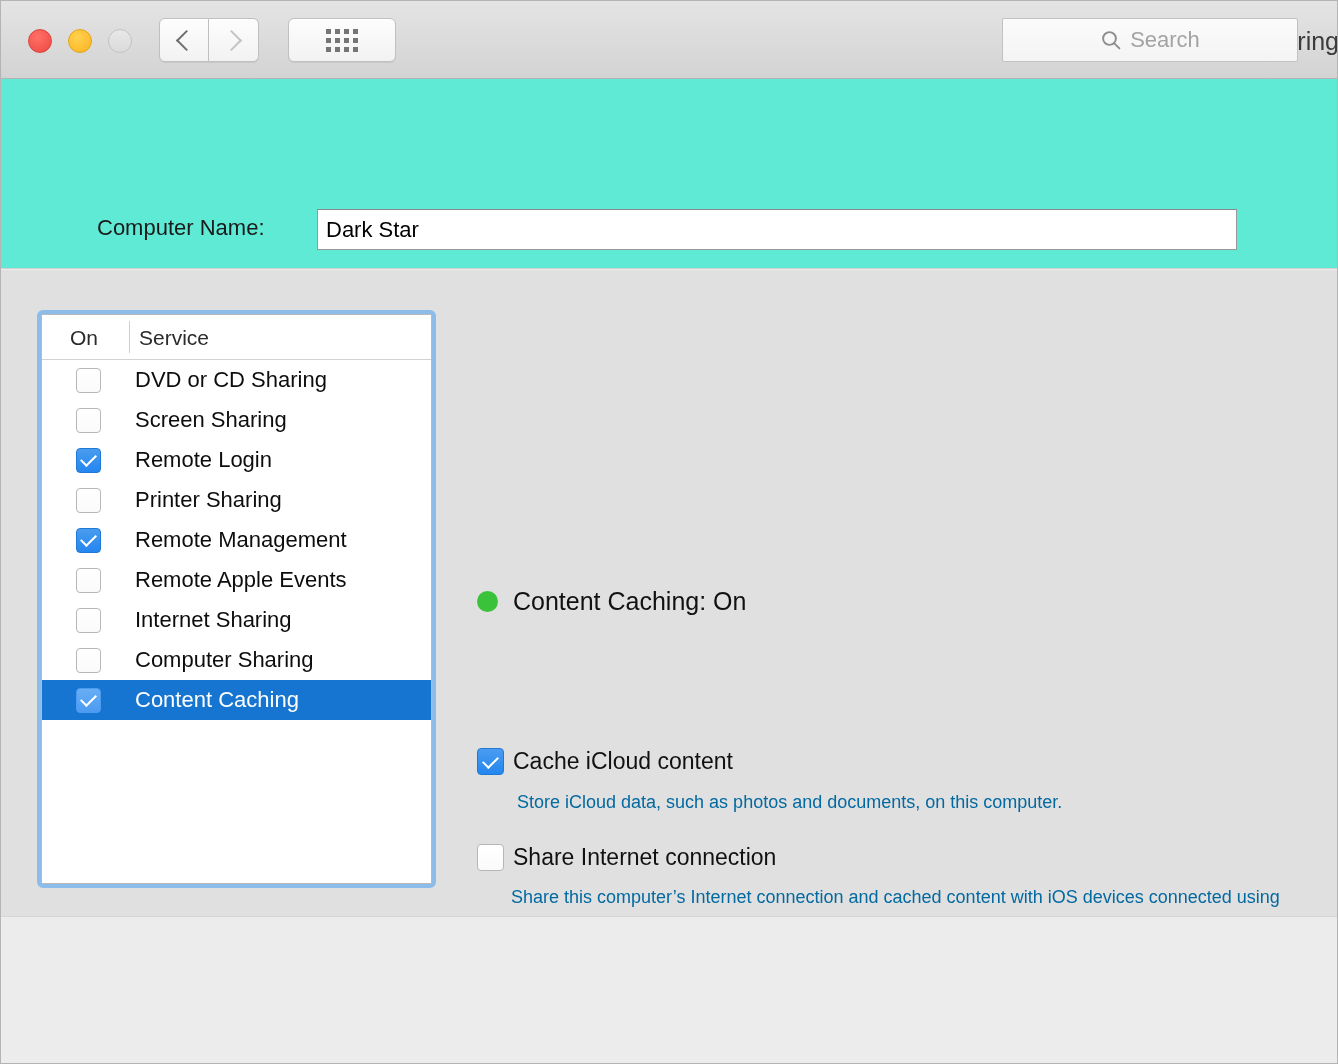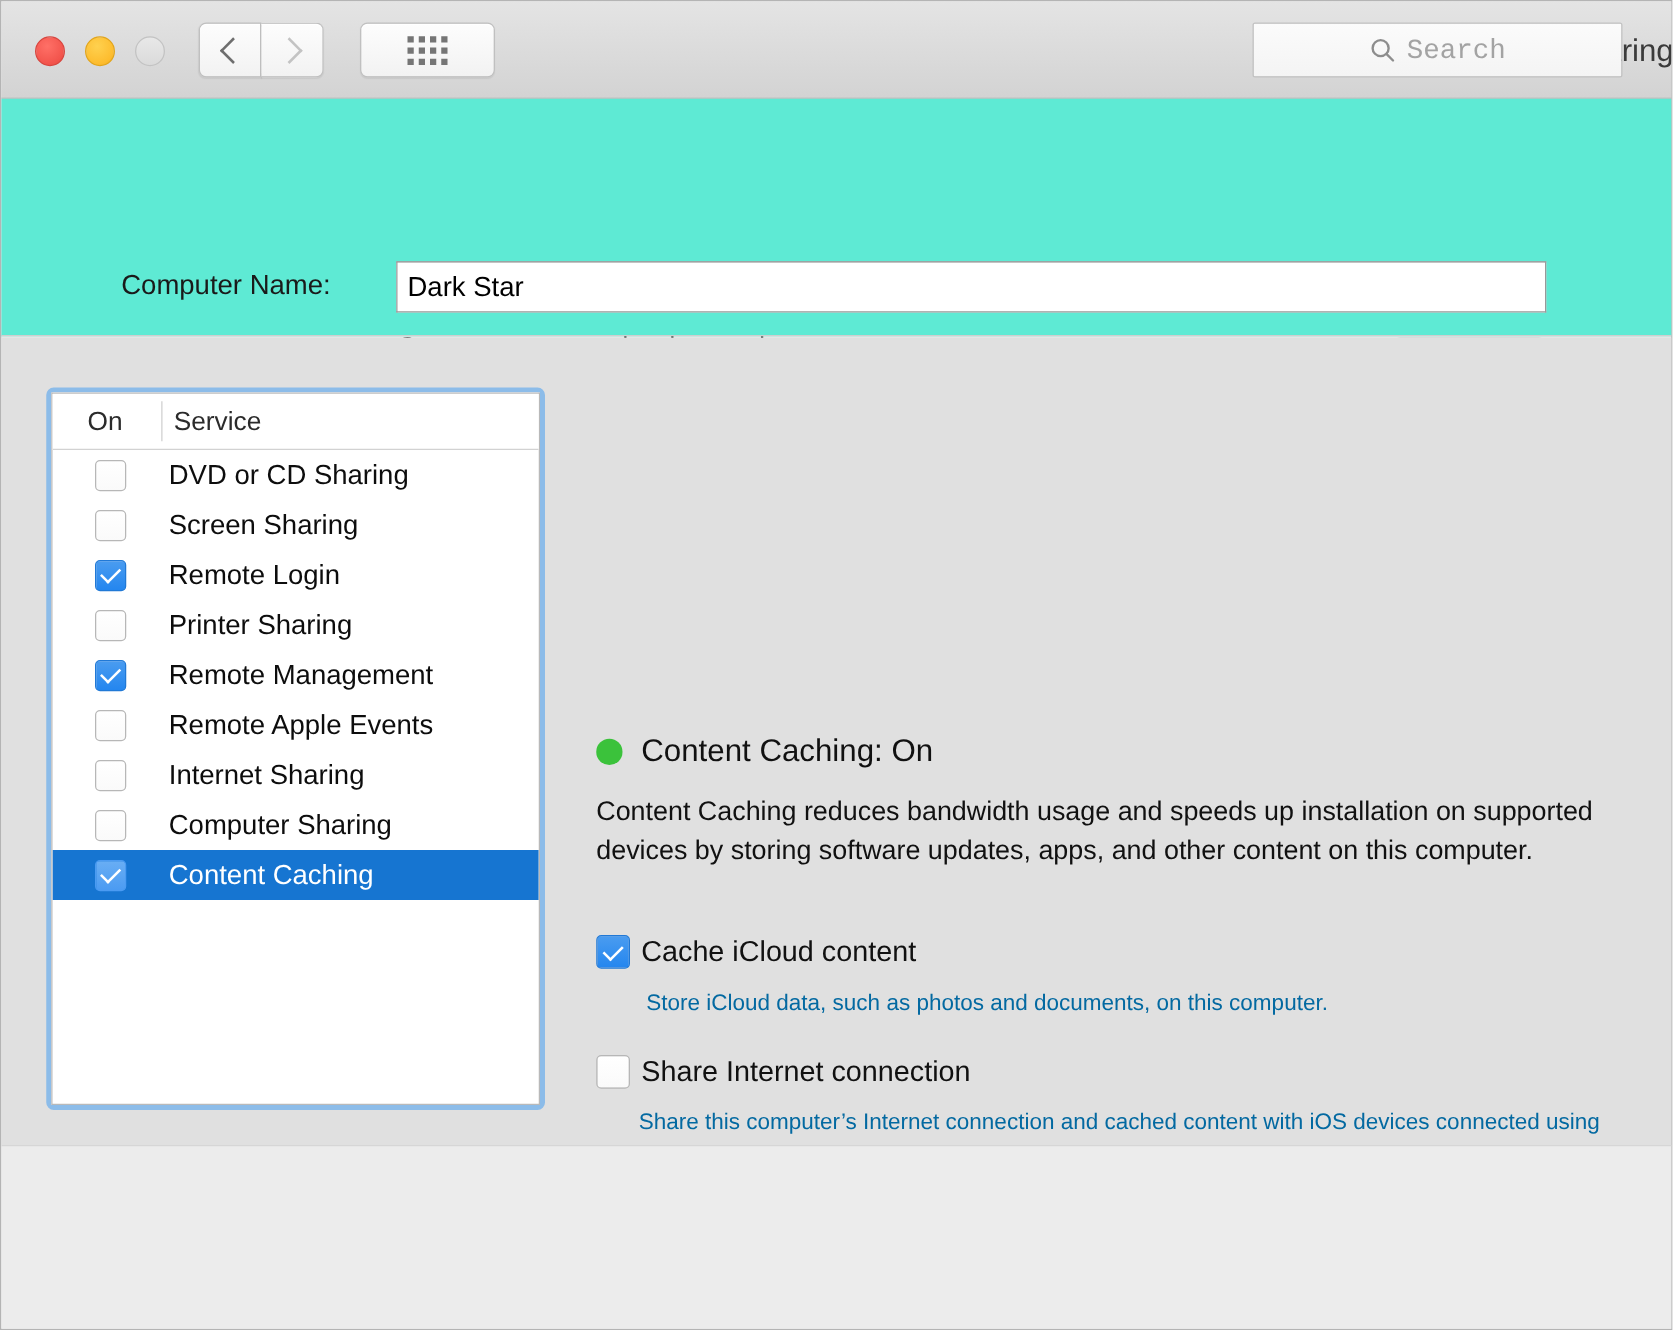--- a/index.html
+++ b/index.html
@@ -100,21 +100,20 @@
     position: absolute;
     left: 1001px; top: 17px;
     width: 296px; height: 44px;
     background: linear-gradient(to bottom, #fbfbfb, #f4f4f4);
     border: 1px solid #c2c2c2;
     border-radius: 2px;
     box-sizing: border-box;
     display: flex;
     align-items: center;
     justify-content: center;
-    font-family: Liberation Mono, monospace;
   }
   #search-icon { margin-right: 8px; display:flex; }
   #search-placeholder {
     font-size: 22px;
     color: #a3a3a3;
   }
 
   
   #top-pane {
     position: absolute;
@@ -460,21 +459,20 @@
                 </div>
               </div>
               <div class="svc-label">Content Caching</div>
             </div>
           </div>
       </div>
     </div>
 
     <div id="status-dot"></div>
     <div id="status-title">Content Caching: On</div>
-    <div id="service-desc">Content Caching reduces bandwidth usage and speeds up installation on supported devices by storing software updates, apps, and other content on this computer.</div>
 
     <div class="opt-check on" id="cache-icloud-check">
       <span class="cmark"></span>
     </div>
     <div class="opt-label" id="cache-icloud-label">Cache iCloud content</div>
     <div class="opt-sub" id="cache-icloud-sub">Store iCloud data, such as photos and documents, on this computer.</div>
 
     <div class="opt-check" id="share-internet-check"></div>
     <div class="opt-label" id="share-internet-label">Share Internet connection</div>
     <div class="opt-sub" id="share-internet-sub">Share this computer’s Internet connection and cached content with iOS devices connected using USB.</div>

